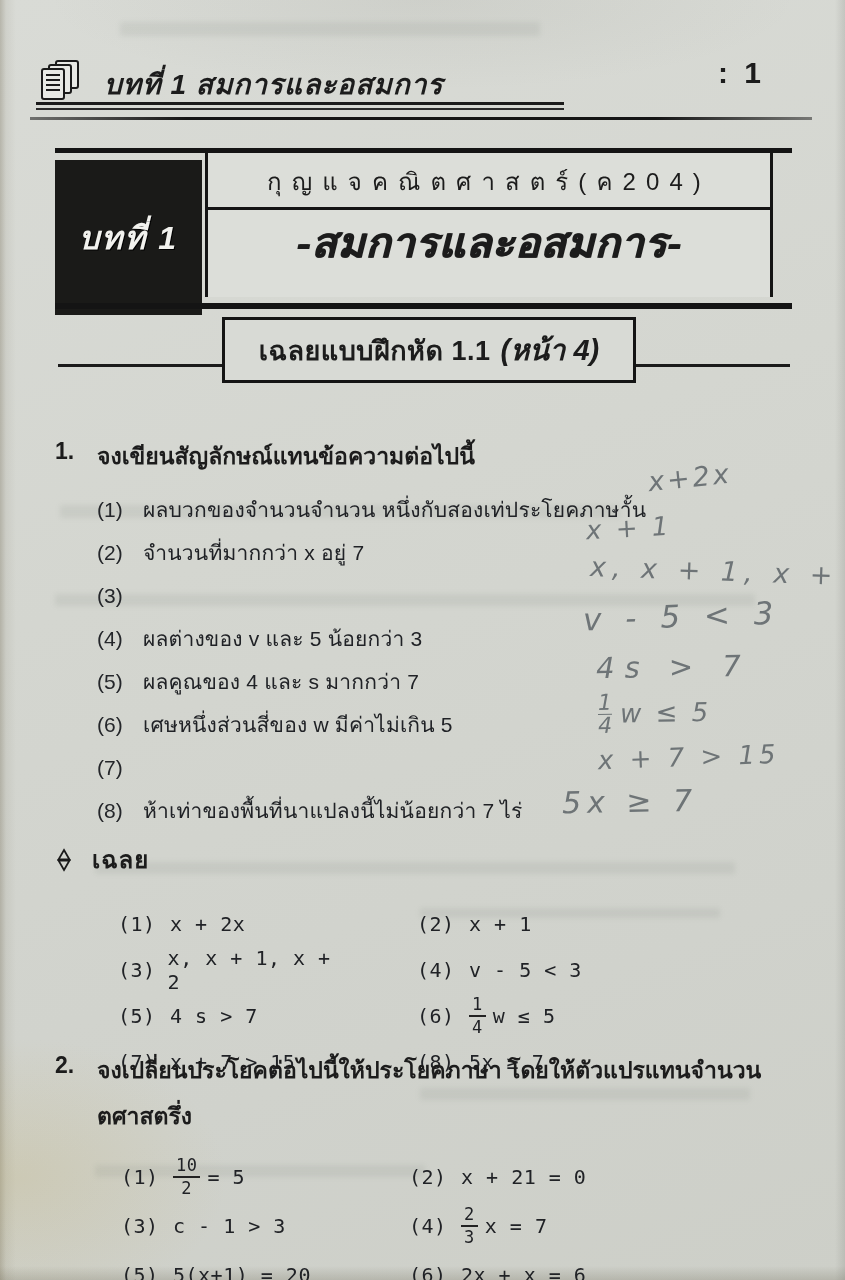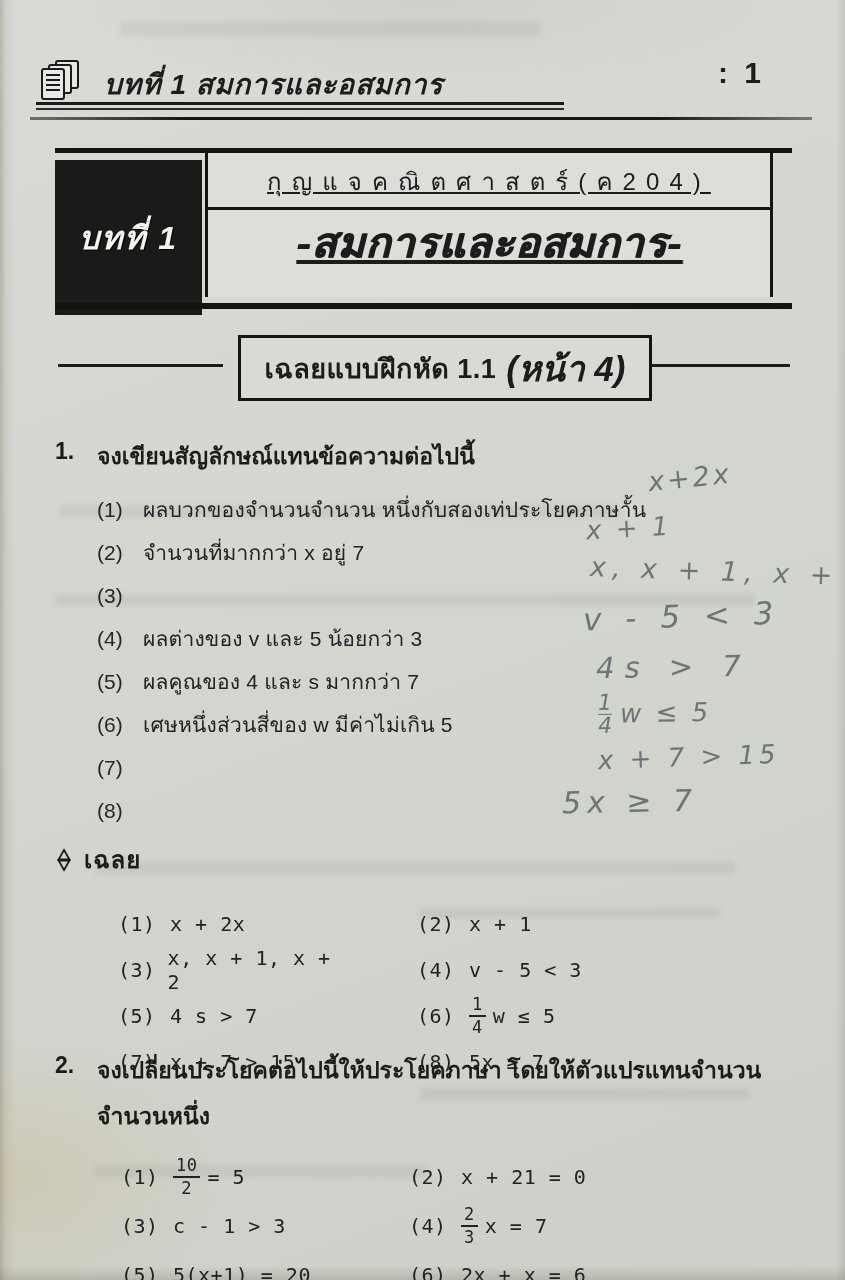--- a/index.html
+++ b/index.html
@@ -27,54 +27,54 @@
   #hdr-rule-c{position:absolute;left:30px;top:117px;width:782px;height:3px;
     background:linear-gradient(to right, rgba(25,25,25,.55), #151515 20%, #151515 80%, rgba(25,25,25,.5));}
 
   
   #banner{position:absolute;left:55px;top:148px;width:723px;height:160px;}
   #banner-top{position:absolute;left:0;top:0;width:737px;height:5px;background:#141414;}
   #banner-box{position:absolute;left:0;top:12px;width:147px;height:155px;background:#1a1a18;
     display:flex;align-items:center;justify-content:center;}
   #banner-box span{color:#f2f2ee;font-size:32px;font-weight:700;font-style:italic;letter-spacing:2px;text-shadow:1px 1px 0 #000;}
   #banner-panel{position:absolute;left:150px;top:5px;width:562px;height:144px;background:#dcded9;
-    border-left:3px solid #141414;border-right:3px solid #141414;text-decoration:underline;}
+    border-left:3px solid #141414;border-right:3px solid #141414;}
   #banner-series{display:block;text-align:center;font-size:24px;letter-spacing:.42em;padding:9px 0 6px 0;white-space:nowrap;}
   #banner-div{height:3px;background:#141414;margin:0;}
   #banner-sub{display:block;text-align:center;font-size:41px;font-weight:800;font-style:italic;
     letter-spacing:1px;text-shadow:1.3px 0 0 currentColor;}
   #banner-bottom{position:absolute;left:0;top:155px;width:737px;height:6px;background:#141414;}
 
   
   #exline-l{position:absolute;left:58px;top:364px;width:165px;height:3px;background:#1b1b1b;}
   #exline-r{position:absolute;left:629px;top:364px;width:161px;height:3px;background:#1b1b1b;}
-  #exbox{position:absolute;left:222px;top:335px;width:408px;height:60px;border:3px solid #141414;
-    background:#d8dad5;display:flex;align-items:center;justify-content:center;gap:10px;margin-left:16px;}
+  #exbox{position:absolute;left:222px;top:317px;width:408px;height:60px;border:3px solid #141414;
+    background:#d8dad5;display:flex;align-items:center;justify-content:center;gap:10px;}
   #exbox .t{font-size:27px;font-weight:800;letter-spacing:.5px;}
-  #exbox .p{font-size:35px;font-weight:800;font-style:italic;}
+  #exbox .p{font-size:29px;font-weight:800;font-style:italic;}
 
   
   #q1{position:absolute;left:55px;top:438px;width:770px;}
   .qhead{display:flex;gap:18px;font-size:23px;font-weight:700;}
   .qhead .qno{width:24px;}
   #q1-items{margin-top:14px;}
   .item{display:flex;height:43px;align-items:center;font-size:21px;}
   .item .ino{width:46px;margin-left:42px;color:#24262a;}
   .item .itx{letter-spacing:.2px;color:#202226;}
 
   
   .hw{position:absolute;font-family:"DejaVu Sans",sans-serif;font-style:italic;color:#5d6468;
       opacity:.85;white-space:nowrap;letter-spacing:3px;}
   .hwfrac{display:inline-block;text-align:center;vertical-align:-10px;line-height:.95;letter-spacing:0;margin-right:8px;}
   .hwfrac .n{display:block;font-size:22px;}
   .hwfrac .d{display:block;font-size:22px;border-top:1.5px solid #5d6468;padding-top:1px;}
 
   
   #ans{position:absolute;left:52px;top:840px;width:760px;}
-  #ans-head{display:flex;align-items:center;gap:8px;}
+  #ans-head{display:flex;align-items:center;gap:16px;}
   #ans-head .star{width:24px;height:24px;}
   #ans-head .ah{font-size:24px;font-weight:800;letter-spacing:1px;}
   #ans-grid{margin-top:22px;display:grid;grid-template-columns:295px 1fr;}
   .ansrow{display:flex;align-items:center;height:46px;font-family:"DejaVu Sans Mono","DejaVu Sans",monospace;
     font-size:20px;color:#202226;letter-spacing:.5px;}
   .ansrow .ano{width:52px;margin-left:66px;font-family:"DejaVu Sans Mono",monospace;}
   .ansrow.c2 .ano{margin-left:70px;}
   .frac{display:inline-block;text-align:center;line-height:1;vertical-align:middle;margin-right:7px;}
   .frac .n{display:block;font-size:17px;padding:0 3px 2px;border-bottom:2px solid #222;}
   .frac .d{display:block;font-size:17px;padding-top:2px;}
@@ -173,20 +173,21 @@
       </div>
       <div class="item">
         <span class="ino">(6)</span>
         <span class="itx">เศษหนึ่งส่วนสี่ของ w มีค่าไม่เกิน 5</span>
       </div>
       <div class="item">
         <span class="ino">(7)</span>
       </div>
       <div class="item">
         <span class="ino">(8)</span>
+        <span class="itx">ห้าเท่าของพื้นที่นาแปลงนี้ไม่น้อยกว่า 7 ไร่</span>
       </div>
     </div>
   </div>
 
   <span class="hw" style="left:648px;top:462px;font-size:27px;transform:rotate(-6deg);">x+2x</span>
   <span class="hw" style="left:586px;top:513px;font-size:26px;transform:rotate(-3deg);">x + 1</span>
   <span class="hw" style="left:590px;top:556px;font-size:27px;transform:rotate(2deg);letter-spacing:6px;">x, x + 1, x + 2</span>
   <span class="hw" style="left:583px;top:598px;font-size:31px;transform:rotate(-2deg);letter-spacing:7px;">v - 5  &lt;  3</span>
   <span class="hw" style="left:596px;top:650px;font-size:29px;transform:rotate(-1deg);letter-spacing:10px;">4s  &gt;   7</span>
   <span class="hw" style="left:598px;top:692px;font-size:26px;transform:rotate(-1deg);">
@@ -246,21 +247,21 @@
         <span>5x ≥ 7</span>
       </div>
     </div>
   </div>
 
   <div id="q2">
     <div class="qhead">
       <span class="qno">2.</span>
       <span>จงเปลี่ยนประโยคต่อไปนี้ให้ประโยคภาษา  โดยให้ตัวแปรแทนจำนวน</span>
     </div>
-    <div class="qline2">จำนวนหนึ่ง</div>
+    <div class="qline2">ตศาสตรึ่ง</div>
     <div id="q2-grid">
       <div class="q2row">
         <span class="ano">(1)</span>
         <span class="frac">
           <span class="n">10</span>
           <span class="d">2</span>
         </span>
         <span>= 5</span>
       </div>
       <div class="q2row c2">

